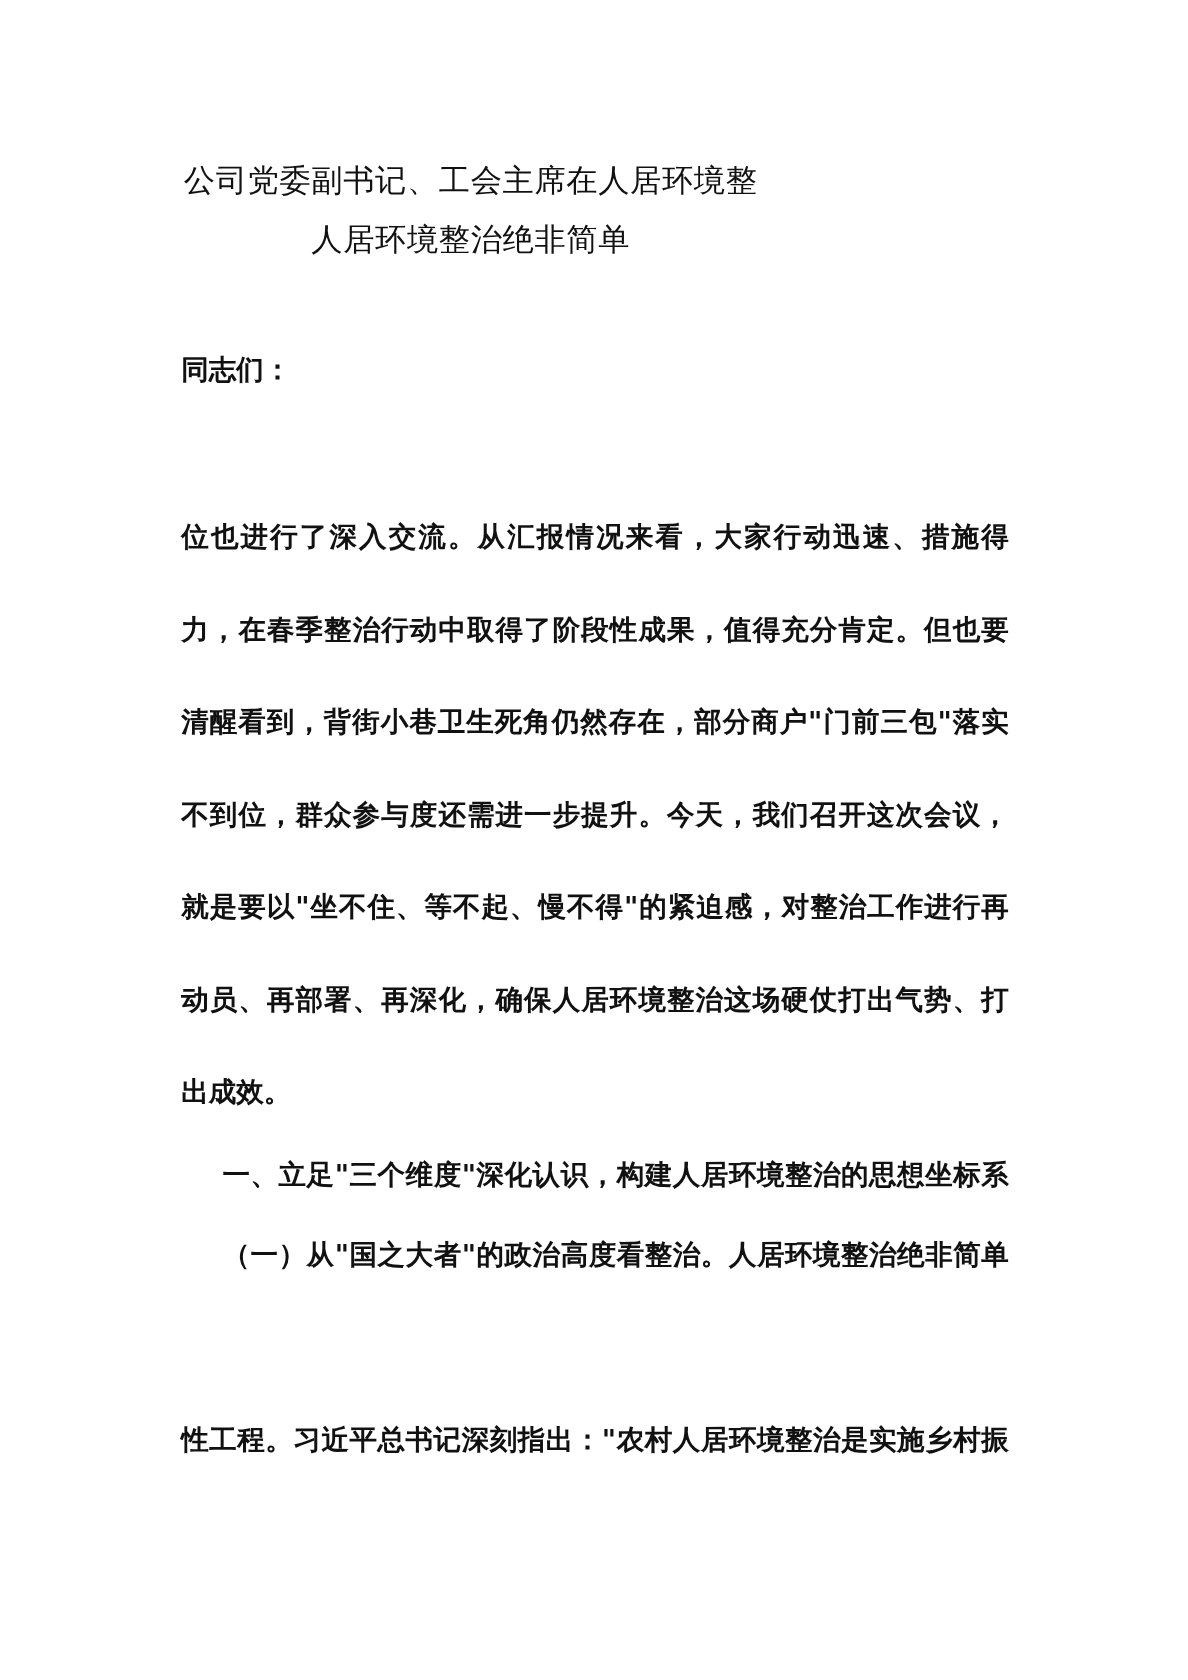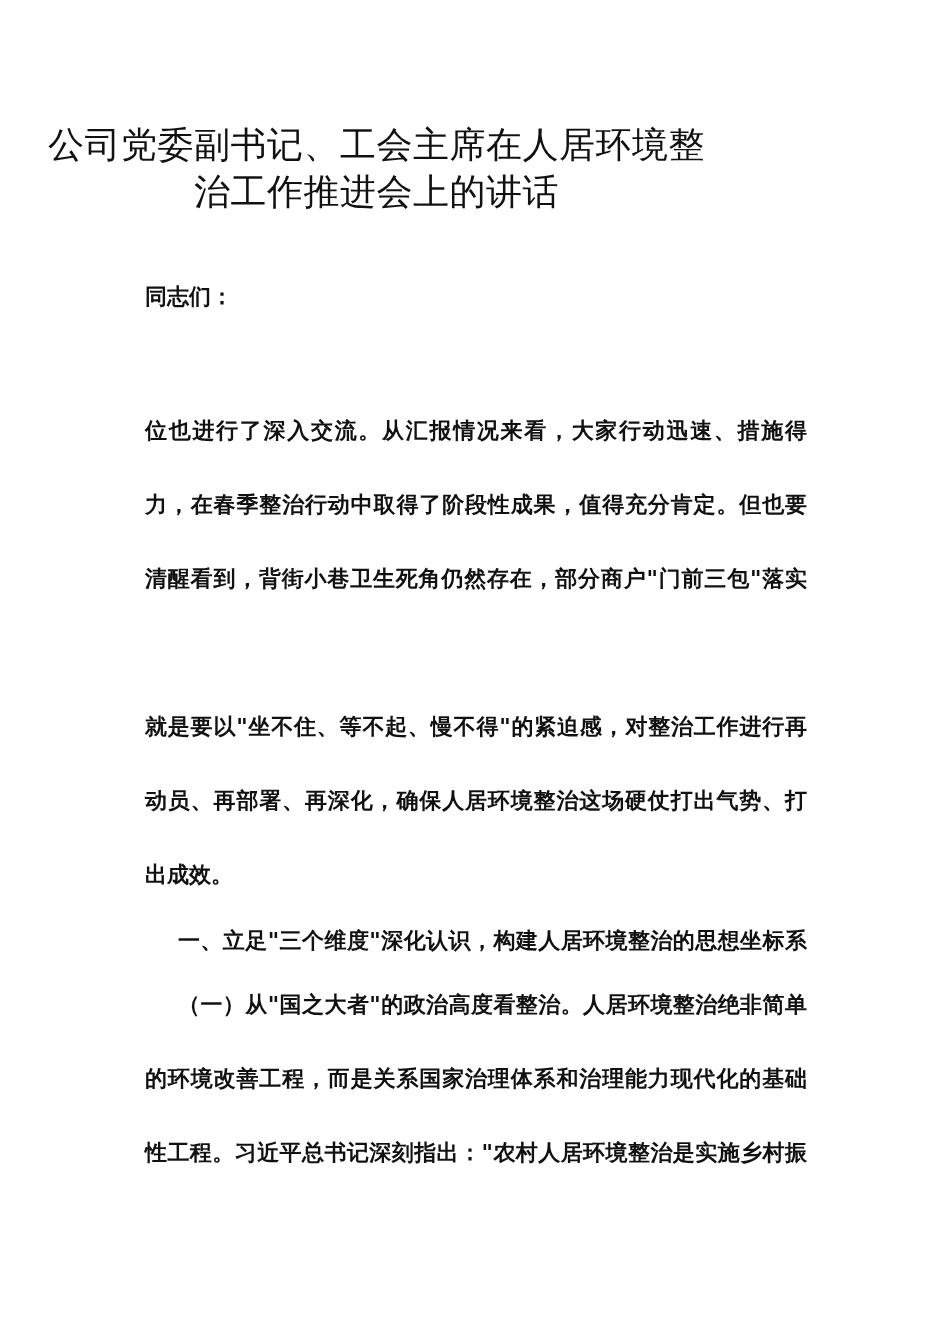--- a/index.html
+++ b/index.html
@@ -21,21 +21,21 @@
       top: 0;
       width: 950px;
       height: 1344px;
       background: #ffffff;
     }
     .title-line {
       position: absolute;
       left: 0;
       width: 753px;
       text-align: center;
-      font-size: 36px;
+      font-size: 25px;
       line-height: 40px;
       letter-spacing: 0.5px;
       white-space: nowrap;
     }
     .line {
       position: absolute;
       left: 145px;
       width: 662px;
       font-size: 22px;
       line-height: 30px;
@@ -51,30 +51,30 @@
       left: 178px;
       width: 629px;
     }
   </style>
 </head>
 <body>
 
 <div class="page">
 
   <div class="title-line" style="top:125px;">公司党委副书记、工会主席在人居环境整</div>
-  <div class="title-line" style="top:172px;">治工作推进会上的讲话</div>
+  <div class="title-line" style="top:172px;">人居环境整治绝非简单</div>
 
   <div class="line last" style="top:281px;">同志们：</div>
 
   <div class="line" style="top:489px;">力，在春季整治行动中取得了阶段性成果，值得充分肯定。但也要</div>
   <div class="line" style="top:415px;">位也进行了深入交流。从汇报情况来看，大家行动迅速、措施得</div>
   <div class="line" style="top:563px;">清醒看到，背街小巷卫生死角仍然存在，部分商户"门前三包"落实</div>
+  <div class="line" style="top:637px;">不到位，群众参与度还需进一步提升。今天，我们召开这次会议，</div>
   <div class="line" style="top:711px;">就是要以"坐不住、等不起、慢不得"的紧迫感，对整治工作进行再</div>
   <div class="line" style="top:785px;">动员、再部署、再深化，确保人居环境整治这场硬仗打出气势、打</div>
   <div class="line last" style="top:859px;">出成效。</div>
 
   <div class="line indent" style="top:925px;">一、立足"三个维度"深化认识，构建人居环境整治的思想坐标系</div>
 
   <div class="line indent" style="top:989px;">（一）从"国之大者"的政治高度看整治。人居环境整治绝非简单</div>
-  <div class="line" style="top:1063px;">的环境改善工程，而是关系国家治理体系和治理能力现代化的基础</div>
   <div class="line" style="top:1137px;">性工程。习近平总书记深刻指出："农村人居环境整治是实施乡村振</div>
 
 </div>
 
 </body></html>

